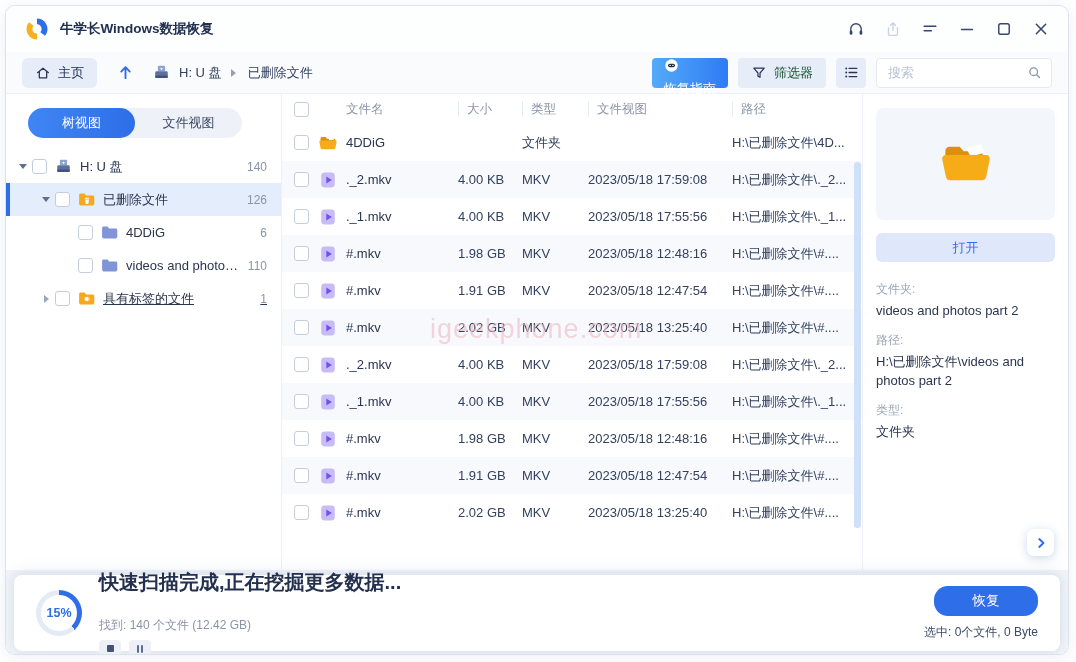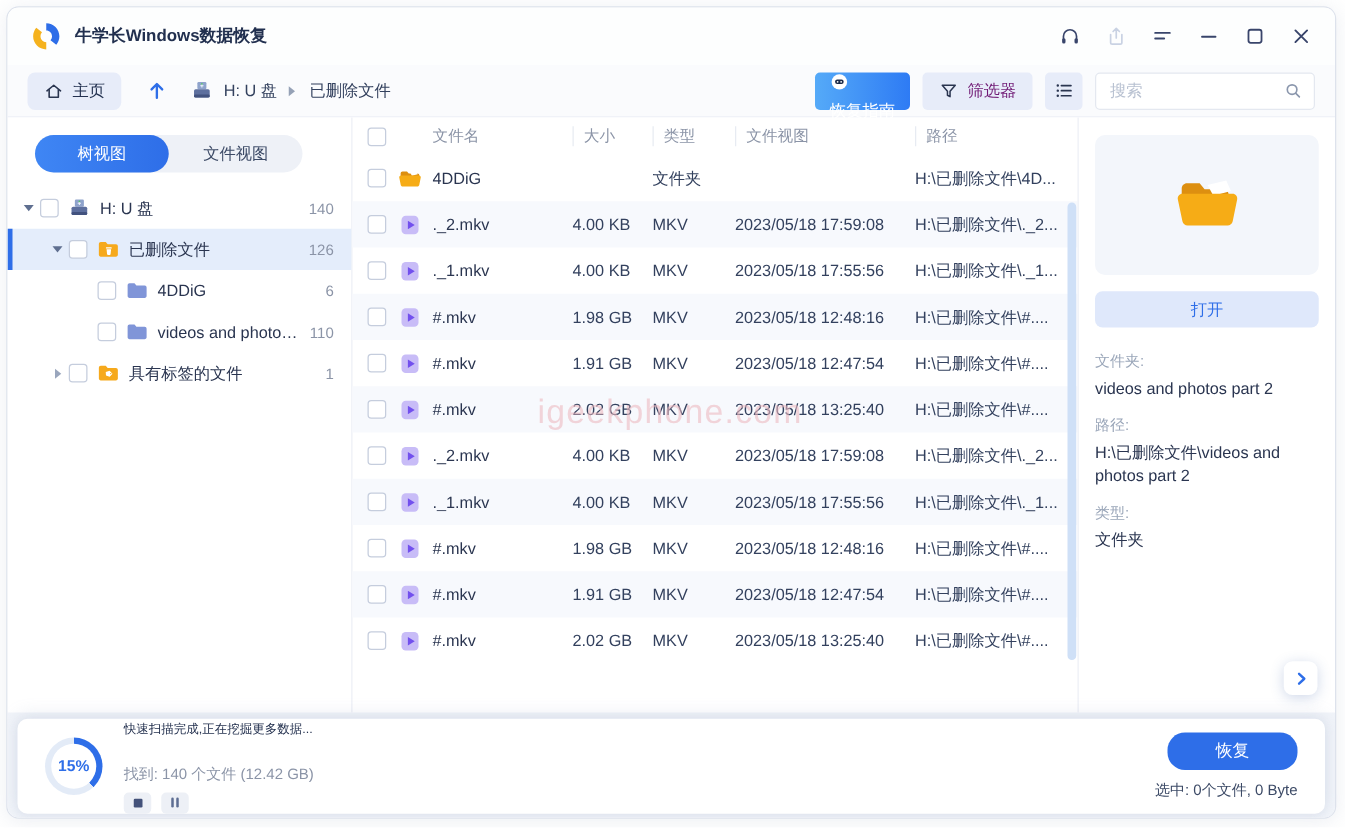--- a/index.html
+++ b/index.html
@@ -20,21 +20,21 @@
   .home-btn{height:30px;padding:0 13px;border:none;border-radius:6px;background:#e7ecf9;display:flex;align-items:center;gap:7px;
     font-size:13px;color:#22304f;cursor:pointer;}
   .up-arrow{margin-left:20px;cursor:pointer;display:flex;}
   .crumb-drive{margin-left:18px;display:flex;}
   .crumb{margin-left:8px;font-size:13px;color:#33415e;cursor:pointer;}
   .crumb-sep{margin-left:9px;width:0;height:0;border:4px solid transparent;border-left:5px solid #95a1b6;}
   .toolbar-right{margin-left:auto;display:flex;align-items:center;gap:10px;}
   .guide-btn{height:30px;padding:0 12px;border:none;border-radius:4px;display:flex;align-items:flex-start;gap:7px;cursor:pointer;
     background:linear-gradient(90deg,var(--guide-gradient-start,#55aaf8),var(--guide-gradient-end,#2e7bf4));color:#fff;font-size:13px;flex-direction:column;}
   .filter-btn{height:30px;padding:0 13px;border:none;border-radius:4px;background:#e7ecf9;display:flex;align-items:center;gap:7px;
-    font-size:13px;color:#701a75;cursor:pointer;}
+    font-size:13px;color:#14532d;cursor:pointer;}
   .list-btn{width:30px;height:30px;border:none;border-radius:4px;background:#e7ecf9;display:flex;align-items:center;justify-content:center;cursor:pointer;}
   .search-box{width:176px;height:30px;background:#fff;border:1px solid #e4e8f0;border-radius:4px;display:flex;align-items:center;padding:0 9px;}
   .search-box input{flex:1;border:none;outline:none;font-size:13px;color:#33415e;min-width:0;background:transparent;}
   .search-box input::placeholder{color:#b8c1d1;}
 
   
   .content{display:flex;height:476px;background:#fff;}
   .sidebar{width:276px;flex:none;border-right:1px solid #edf0f6;padding-top:12px;}
   .tabs{margin:2px 0 12px 22px;width:214px;height:30px;background:#eef1f7;border-radius:15px;display:flex;}
   .tab{flex:1;display:flex;align-items:center;justify-content:center;font-size:13px;color:#3c4a66;border-radius:15px;cursor:pointer;}
@@ -76,21 +76,21 @@
 
   
   .bottom-zone{height:86px;background:#f1f4f9;padding:5px 8px 0;}
   .bottombar{height:76px;background:#fff;border-radius:8px;display:flex;align-items:center;padding:0 22px;position:relative;
     box-shadow:0 -3px 14px rgba(150,165,195,.22),0 2px 8px rgba(150,165,195,.12);}
   .ring{width:46px;height:46px;border-radius:50%;flex:none;position:relative;
     background:conic-gradient(var(--accent,#2e6ee8) 0 38%,#e3ebf7 38% 100%);}
   .ring::before{content:'';position:absolute;inset:5px;background:#fff;border-radius:50%;}
   .ring span{position:absolute;inset:0;display:flex;align-items:center;justify-content:center;font-size:12.5px;font-weight:700;color:var(--accent,#2e6ee8);}
   .status-mid{margin-left:17px;}
-  .msg{font-size:10px;font-weight:400;color:#23304e;}
+  .msg{font-size:20px;font-weight:700;color:#23304e;}
   .found{font-size:12px;color:#8b94a7;margin-top:21px;}
   .ctrls{display:flex;gap:8px;margin-top:6px;}
   .ctrl{width:22px;height:17px;border:none;border-radius:4px;background:#edf0f6;display:flex;align-items:center;justify-content:center;padding:0;cursor:pointer;}
   .stop-glyph{width:7px;height:7px;background:#44527a;border-radius:1px;}
   .pause-glyph{display:flex;gap:2px;}
   .pause-glyph i{width:2px;height:8px;background:#5c6d92;border-radius:1px;}
   .bottom-right{margin-left:auto;display:flex;flex-direction:column;align-items:flex-end;}
   .recover{width:104px;height:30px;border:none;border-radius:14px;background:var(--accent,#2e6ee8);color:#fff;font-size:13.5px;cursor:pointer;}
   .selection{margin-top:8px;font-size:12px;color:#3c4a66;}
 </style>
@@ -264,21 +264,21 @@
               <span class="arr"></span>
               <span class="checkbox"></span>
               <span class="tree-icon">
                 <svg viewBox="0 0 20 20" width="19" height="19">
                   <path d="M2.2 5.4c0-.9.7-1.6 1.6-1.6h4.2l1.6 1.9h7c.9 0 1.6.7 1.6 1.6v7.3c0 .9-.7 1.6-1.6 1.6H3.8c-.9 0-1.6-.7-1.6-1.6z" fill="#8095d8"></path>
                 </svg>
               </span>
               <span class="tree-label">videos and photos...</span>
               <span class="tree-count">110</span>
             </div>
-            <div class="tree-row" style="padding-left: 31px;">
+            <div class="tree-row" style="padding-left: 31px; text-decoration: underline;">
               <span class="arr right"></span>
               <span class="checkbox"></span>
               <span class="tree-icon">
                 <svg viewBox="0 0 20 20" width="19" height="19">
                   <path d="M2.2 5.4c0-.9.7-1.6 1.6-1.6h4.2l1.6 1.9h7c.9 0 1.6.7 1.6 1.6v7.3c0 .9-.7 1.6-1.6 1.6H3.8c-.9 0-1.6-.7-1.6-1.6z" fill="#f6a91c"></path>
                   <path d="M8 9l3.2-.9 2.5 2.5-2.4 2.4L8.2 12z" fill="#fff"></path>
                   <circle cx="12.2" cy="10.4" r="0.6" fill="#f6a91c"></circle>
                 </svg>
               </span>
               <span class="tree-label">具有标签的文件</span>

